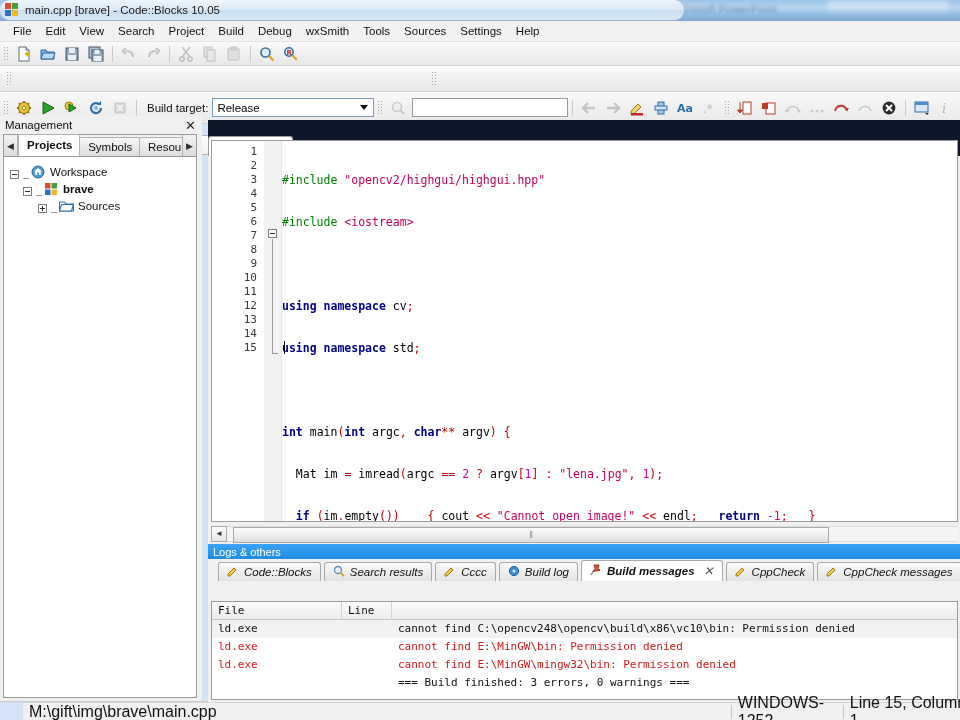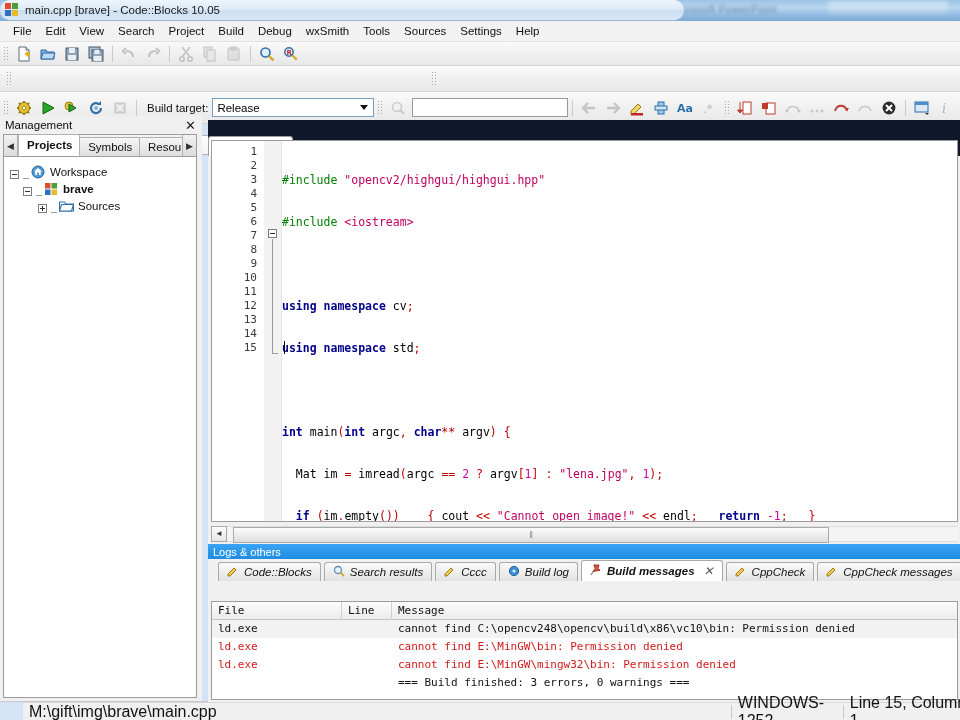--- a/index.html
+++ b/index.html
@@ -796,21 +796,20 @@
               </svg>
           </span>
           <span>CppCheck messages</span>
         </div>
       </div>
 
       <div class="log-table">
         <div class="lt-head">
           <div class="c-file">File</div>
           <div class="c-line">Line</div>
-          <div class="c-msg" style="border-right:none;">Message</div>
         </div>
 
         <div class="lt-row alt">
           <div class="c-file dark">ld.exe</div>
           <div class="c-line dark"></div>
           <div class="c-msg dark">cannot find C:\opencv248\opencv\build\x86\vc10\bin: Permission denied</div>
         </div>
         <div class="lt-row">
           <div class="c-file err">ld.exe</div>
           <div class="c-line err"></div>

